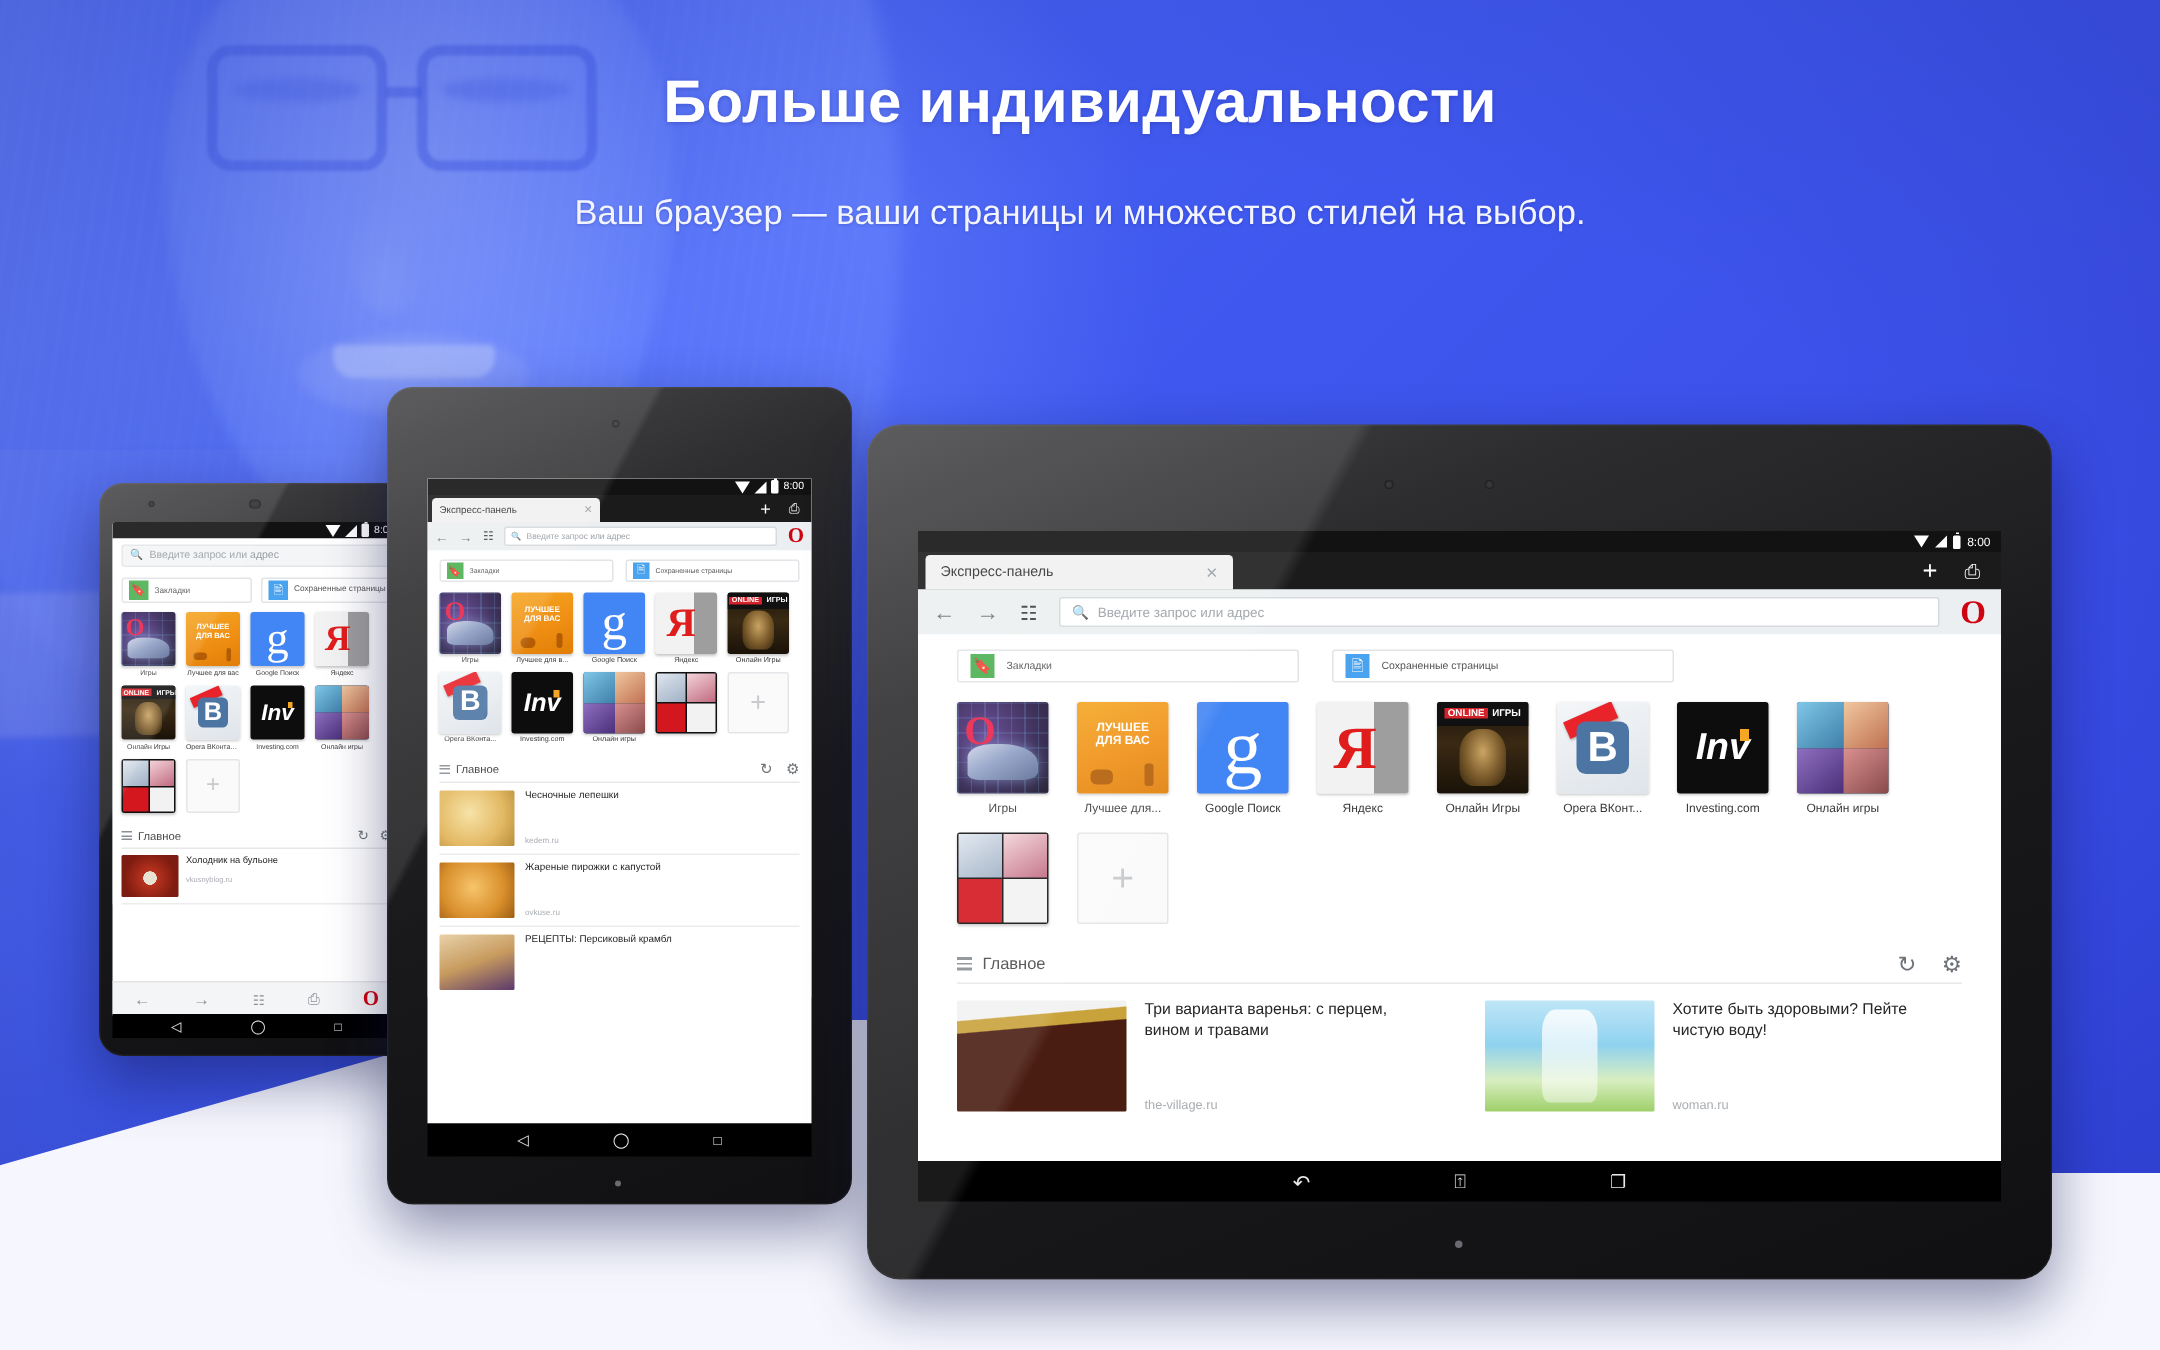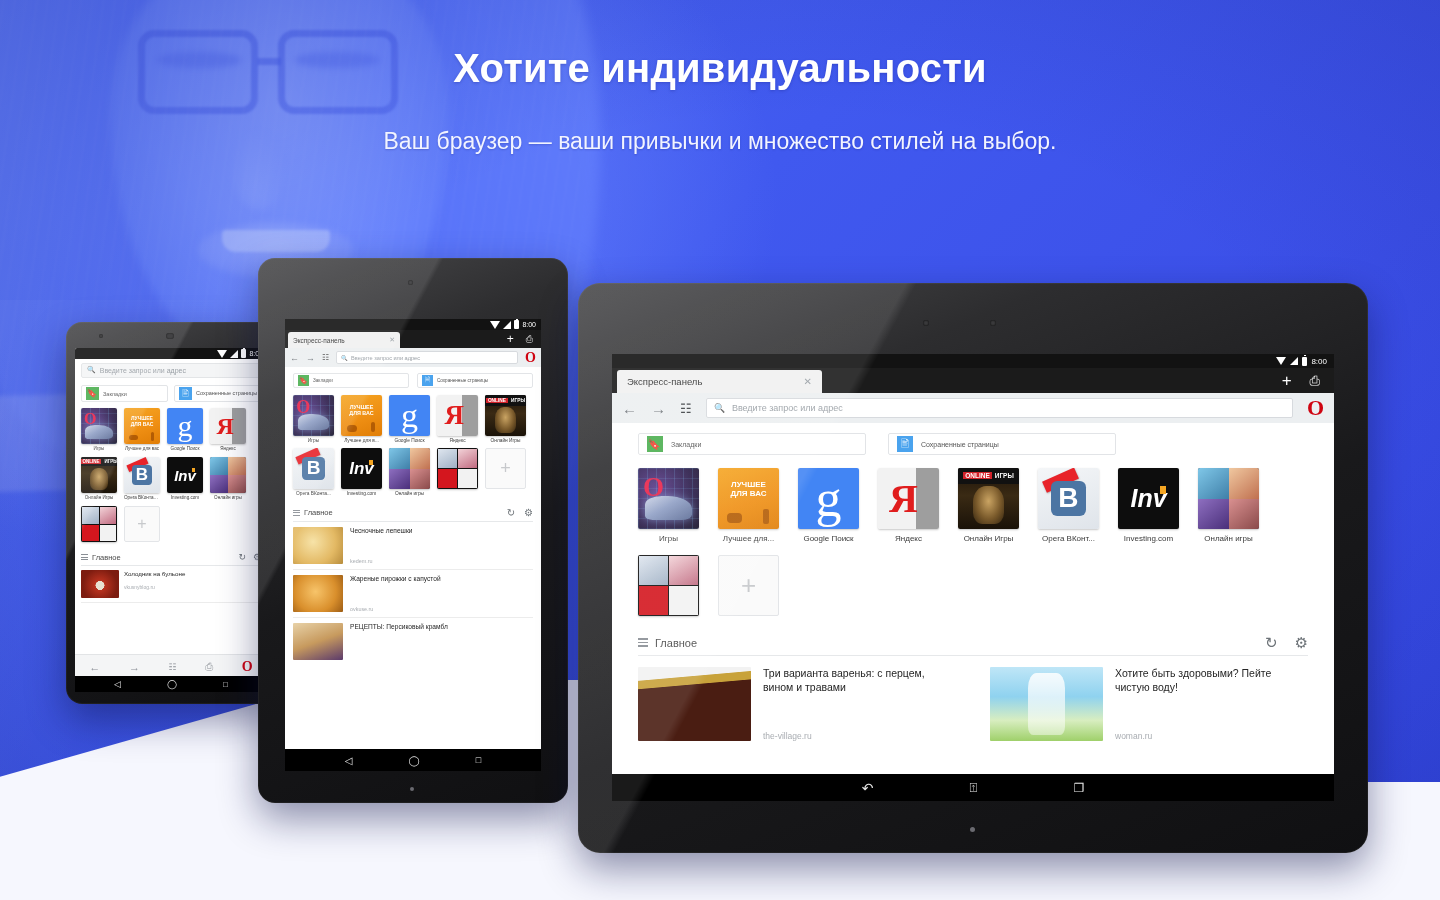--- a/index.html
+++ b/index.html
@@ -232,22 +232,22 @@
     <div class="p-teeth"></div>
     <div class="strands"></div>
   </div>
   <div class="band2"></div>
   <div class="band"></div>
   <div class="vign"></div>
   <div class="wedge-full"></div>
   <div class="wedge"></div>
 </div>
 
-<div class="headline">Хотите индивидуальности</div>
-<div class="subhead">Ваш браузер — ваши привычки и множество стилей на выбор.</div>
+<div class="headline">Больше индивидуальности</div>
+<div class="subhead">Ваш браузер — ваши страницы и множество стилей на выбор.</div>
 
 <div class="device" style="left:66px; top:322px; width:210px; height:382px;">
   <div class="bezel" style="border-radius:16px;">
     <div class="cam" style="left:33px;top:12px;width:4px;height:4px;"></div>
     <div class="cam" style="left:100px;top:11px;width:8px;height:6px;border-radius:3px;background:#2f2f31;"></div>
 
     <div class="screen" style="left:9px; top:26px; width:192px; height:330px; border-radius:2px;">
 
       <div class="statusbar" style="height:11px; padding:0 4px;">
         <span class="sb-ico wifi"></span>

